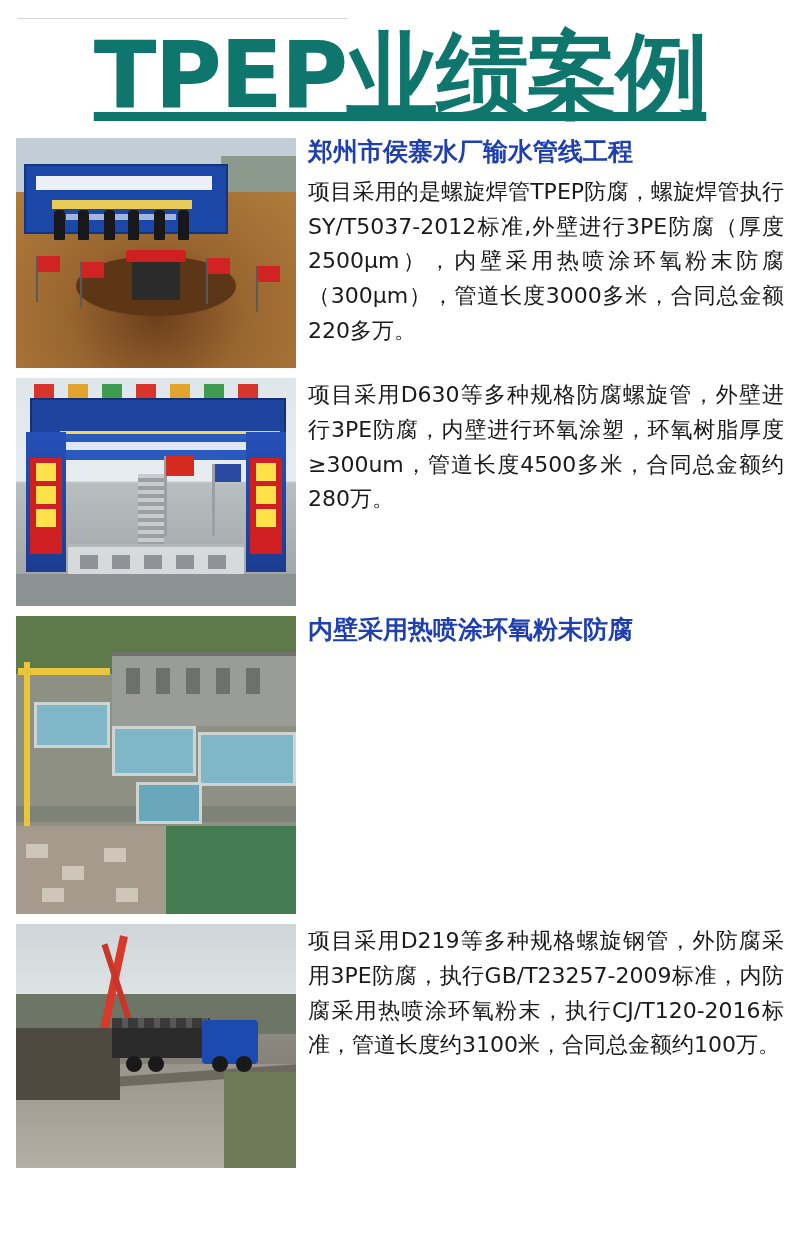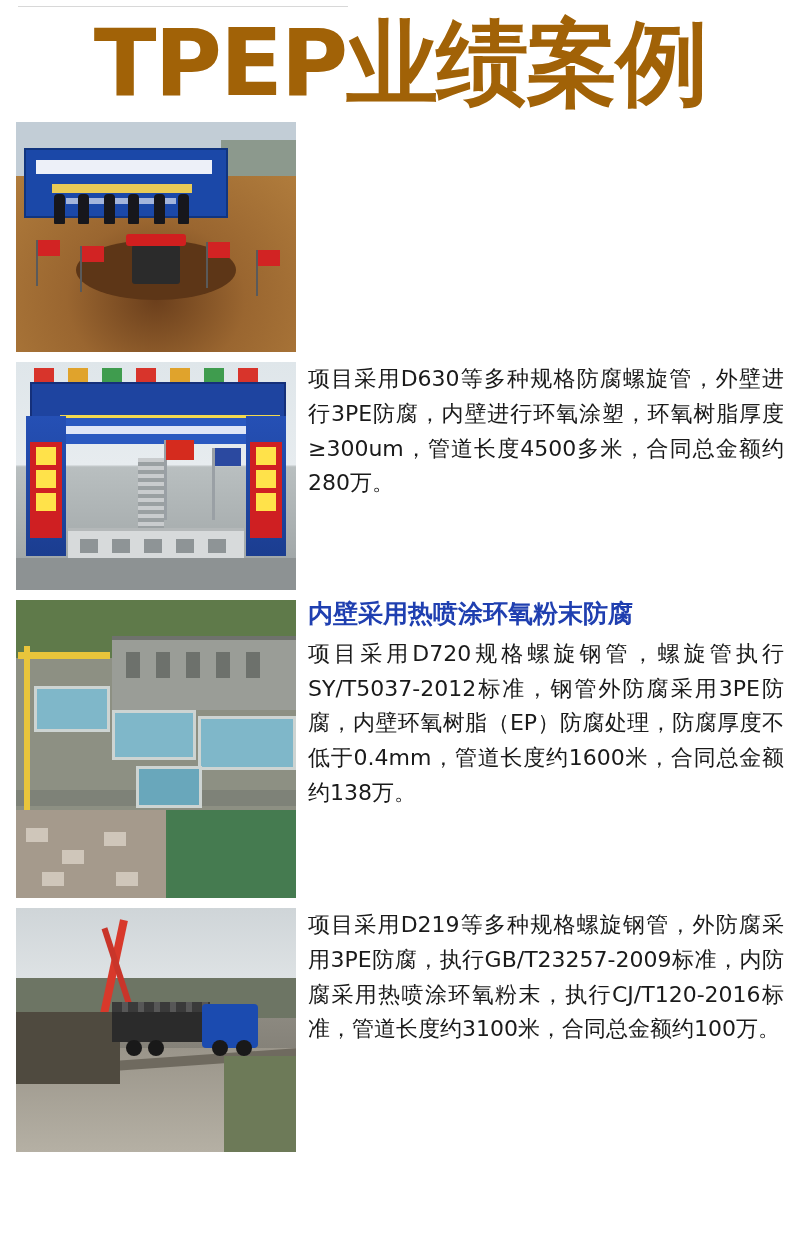--- a/index.html
+++ b/index.html
@@ -24,29 +24,30 @@
   
   .top-rule {
     position: absolute;
     top: 6px;
     left: 18px;
     width: 330px;
     height: 1px;
     background: #d8d8d8;
   }
   .title {
-    margin: 0;
+    margin: 12px;
     padding: 18px 0 4px 0;
     text-align: center;
     font-size: 92px;
     line-height: 1.0;
     font-weight: bold;
-    color: #a16207;
+    color: #0f766e;
     letter-spacing: -2px;
     font-family: "DejaVu Sans", "Liberation Sans", sans-serif;
+    text-decoration: underline;
     -webkit-text-stroke: 0px;
   }
   .cases {
     margin-top: 8px;
   }
   .case {
     display: flex;
     align-items: flex-start;
     margin-bottom: 10px;
   }
@@ -184,20 +185,24 @@
         <div class="person" style="left:162px;"></div>
         <div class="pole" style="left:20px; top:118px;"></div>
         <div class="flag" style="left:22px; top:118px;"></div>
         <div class="pole" style="left:64px; top:124px;"></div>
         <div class="flag" style="left:66px; top:124px;"></div>
         <div class="pole" style="left:190px; top:120px;"></div>
         <div class="flag" style="left:192px; top:120px;"></div>
         <div class="pole" style="left:240px; top:128px;"></div>
         <div class="flag" style="left:242px; top:128px;"></div>
       </div>
+      <div class="text">
+        <h2>郑州市侯寨水厂输水管线工程</h2>
+        <p>项目采用的是螺旋焊管TPEP防腐，螺旋焊管执行SY/T5037-2012标准,外壁进行3PE防腐（厚度2500μm），内壁采用热喷涂环氧粉末防腐（300μm），管道长度3000多米，合同总金额220多万。</p>
+      </div>
     </div>
 
     <div class="case">
       <div class="photo ph2">
         <div class="flagrow">
           <span style="left:0px;   background:#d8342b;"></span>
           <span style="left:34px;  background:#e0a32c;"></span>
           <span style="left:68px;  background:#3f9c4e;"></span>
           <span style="left:102px; background:#d8342b;"></span>
           <span style="left:136px; background:#e0a32c;"></span>
@@ -262,21 +267,20 @@
           <i style="left:10px; top:18px;"></i>
           <i style="left:46px; top:40px;"></i>
           <i style="left:88px; top:22px;"></i>
           <i style="left:26px; top:62px;"></i>
           <i style="left:100px; top:62px;"></i>
         </div>
         <div class="netgreen"></div>
       </div>
       <div class="text">
         <h2>内壁采用热喷涂环氧粉末防腐</h2>
-        <p>项目采用D720规格螺旋钢管，螺旋管执行SY/T5037-2012标准，钢管外防腐采用3PE防腐，内壁环氧树脂（EP）防腐处理，防腐厚度不低于0.4mm，管道长度约1600米，合同总金额约138万。</p>
       </div>
     </div>
 
     <div class="case">
       <div class="photo ph4">
         <div class="sky"></div>
         <div class="hill"></div>
         <div class="crane"></div>
         <div class="crane2"></div>
         <div class="road"></div>

